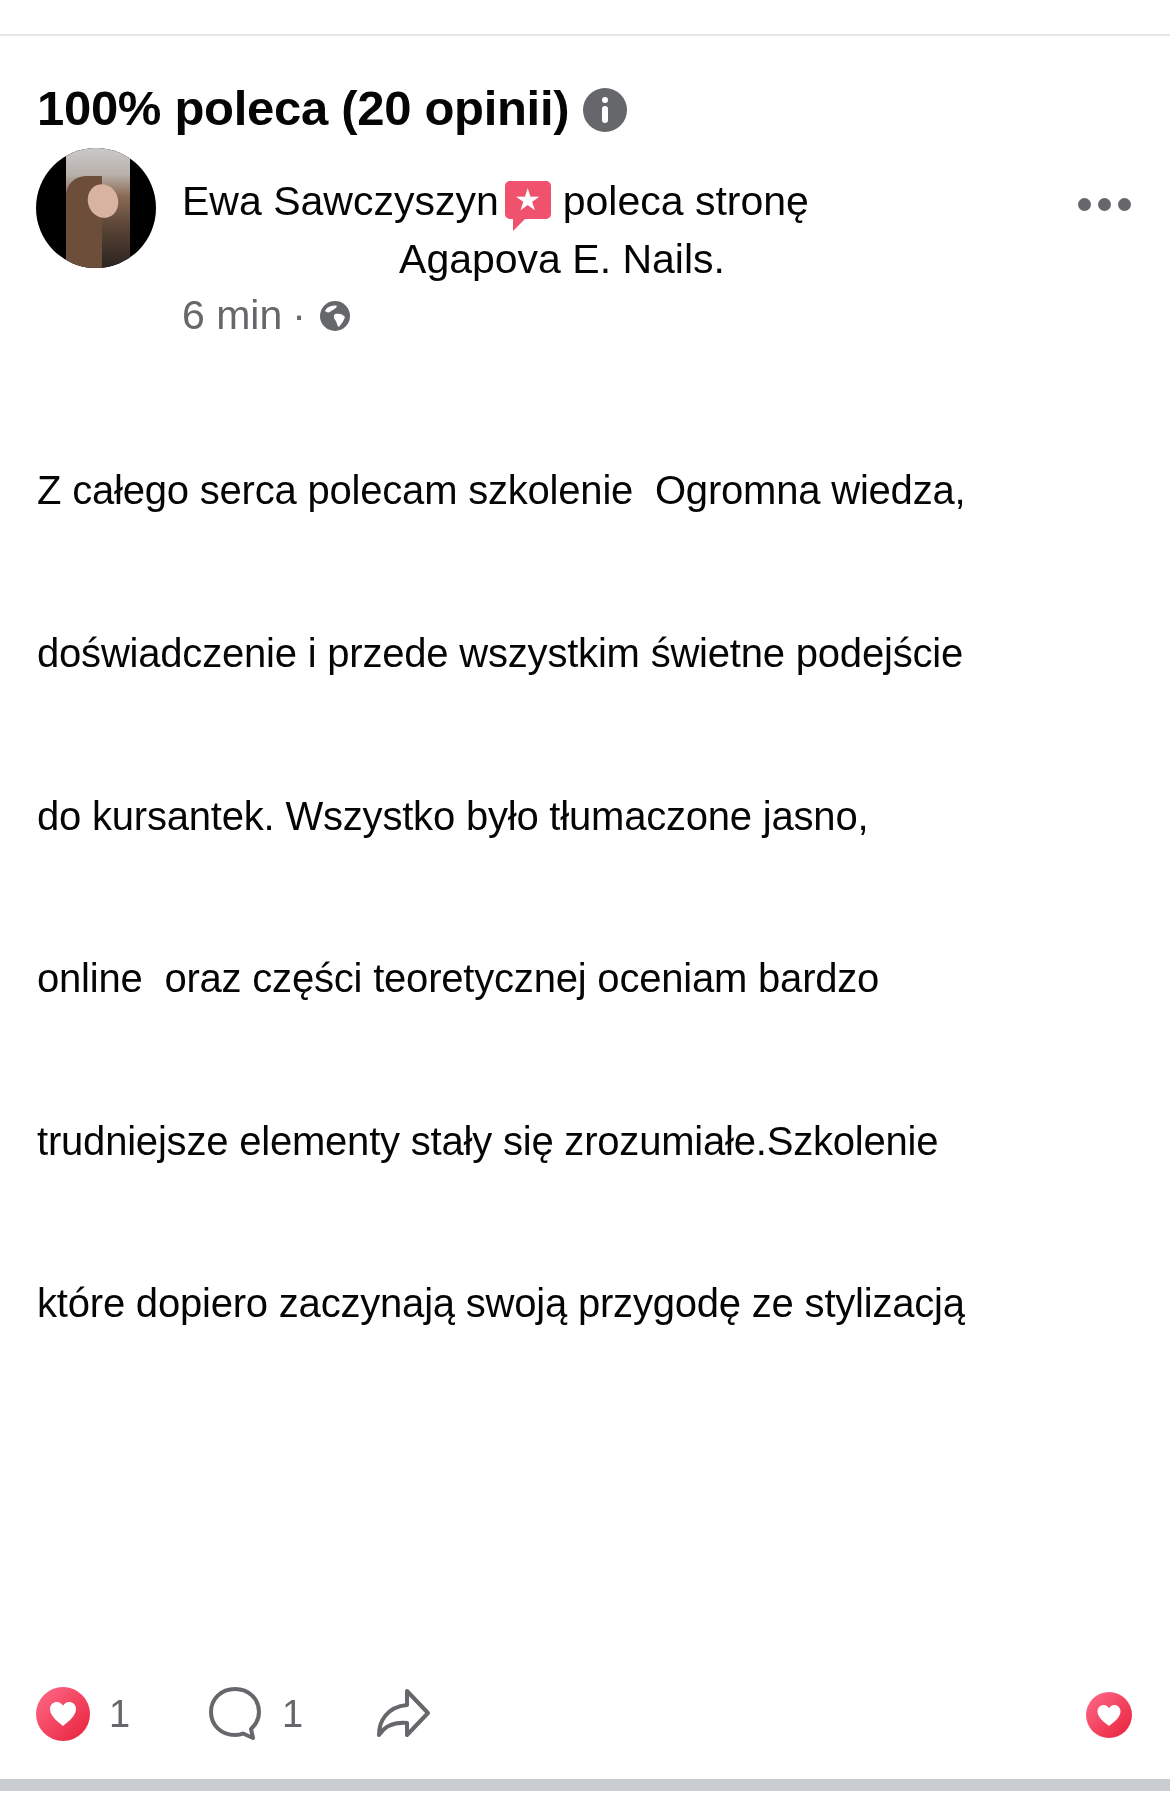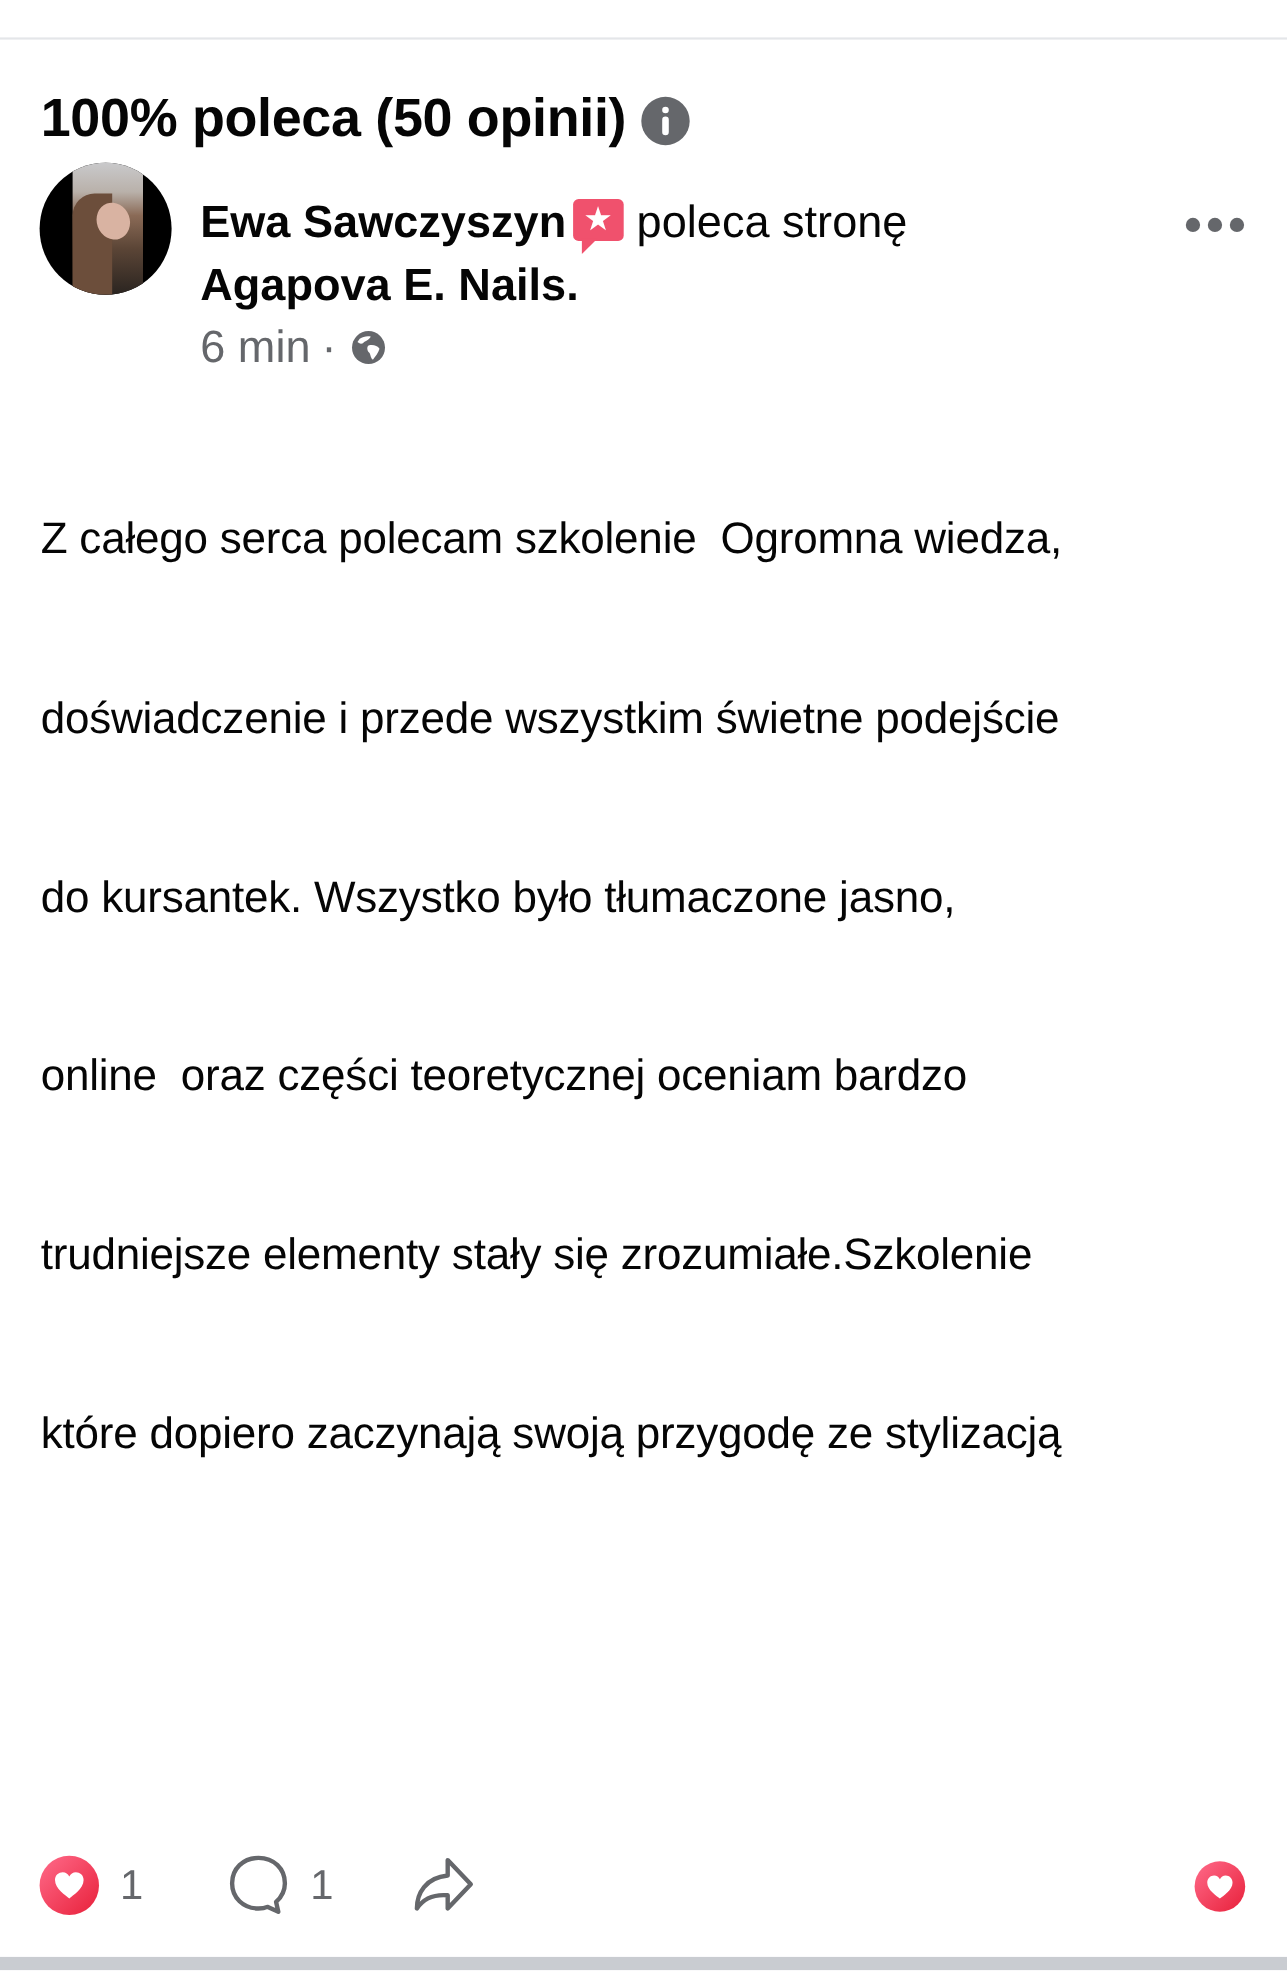--- a/index.html
+++ b/index.html
@@ -91,21 +91,21 @@
   }
 
   .name-block {
     position: absolute;
     left: 182px; top: 172px;
     width: 760px;
     font-size: 41px;
     line-height: 58px;
   }
   .author-name {
-    font-weight: bold;
+    font-weight: normal;
   }
   .rec-badge {
     display: inline-block;
     position: relative;
     width: 46px; height: 38px;
     border-radius: 5px;
     background: #f0516d;
     vertical-align: -4px;
     margin: 0 12px 0 6px;
   }
@@ -122,22 +122,23 @@
     left: 0; top: 0; width: 46px; height: 38px;
     color: #fff;
     font-size: 30px;
     line-height: 38px;
     text-align: center;
   }
   .rec-verb {
     font-weight: normal;
   }
   .page-name {
-    font-weight: bold;
+    font-weight: normal;
     display: block;
+    text-align: center;
   }
   .meta {
     position: absolute;
     left: 182px; top: 292px;
     display: flex;
     align-items: center;
     gap: 10px;
     font-size: 41px;
     color: #65676b;
   }
@@ -202,21 +203,21 @@
     width: 1170px; height: 12px;
     background: #c9ccd1;
   }
 </style>
 </head>
 <body>
 
 <div class="top-divider"></div>
 
 <div class="section-title">
-  <span class="title-text">100% poleca (50 opinii)</span>
+  <span class="title-text">100% poleca (20 opinii)</span>
   <span class="info-icon"></span>
 </div>
 
 <div class="post-header">
   <div class="avatar">
     <div class="photo"></div>
     <div class="hair"></div>
     <div class="face"></div>
   </div>
 

